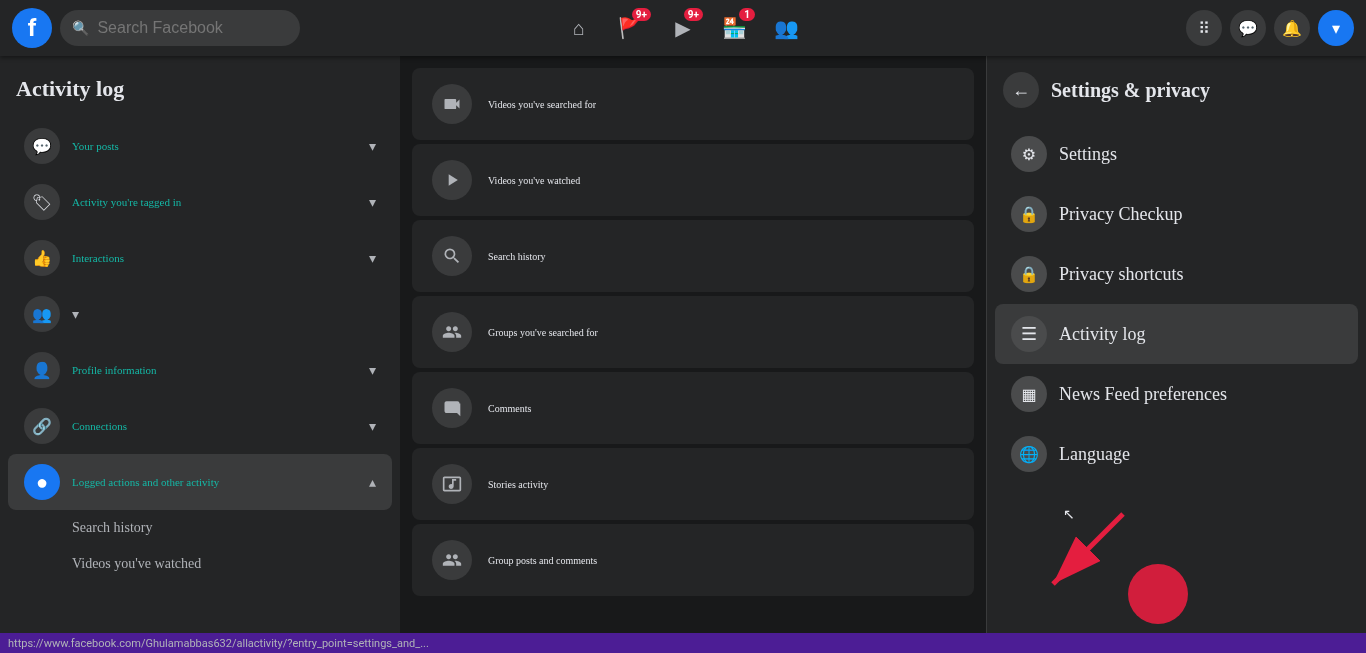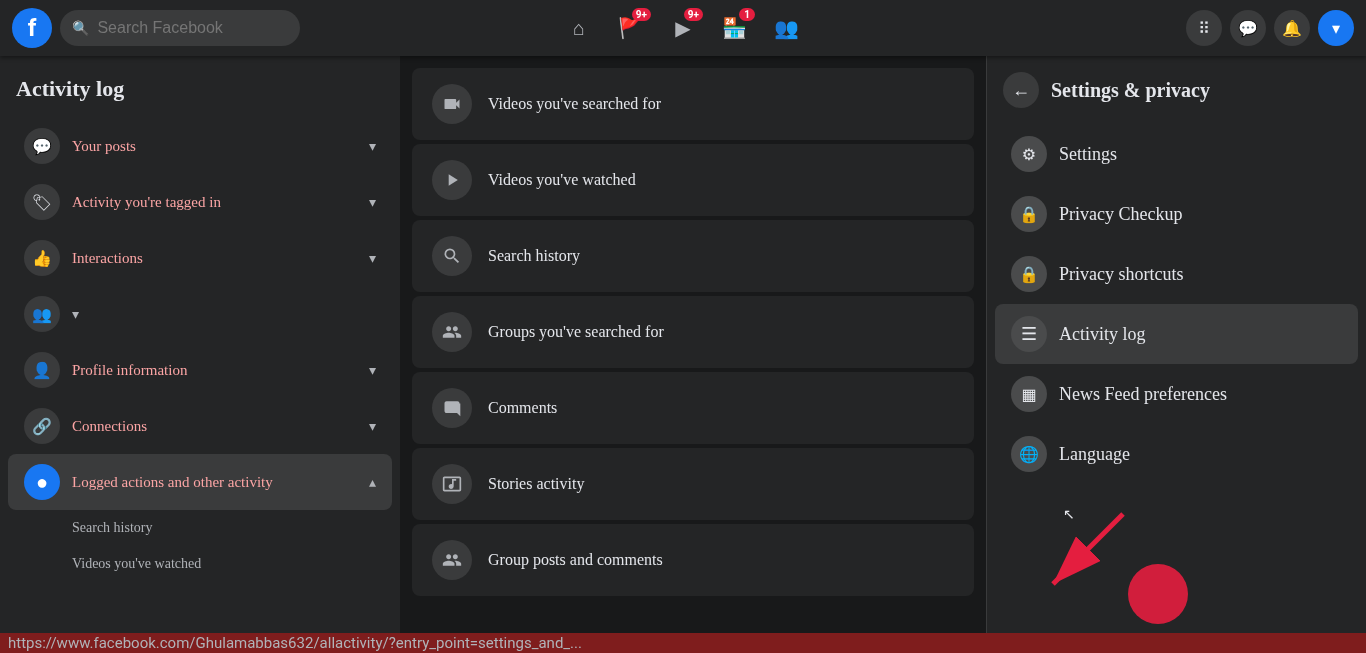--- a/index.html
+++ b/index.html
@@ -122,21 +122,21 @@
       border-radius: 50%;
       background: #3a3b3c;
       display: flex; align-items: center; justify-content: center;
       flex-shrink: 0;
       font-size: 16px;
     }
     .sidebar-item.active .sidebar-item-icon {
       background: #1877f2;
       color: white;
     }
-    .sidebar-item-text { flex: 1; font-size: 15px; font-weight: 500; color: #fca5a5; }
+    .sidebar-item-text { flex: 1; font-size: 11px; font-weight: 500; color: #14b8a6; }
     .sidebar-item-chevron { color: #b0b3b8; font-size: 14px; }
     .sidebar-item-chevron-up { color: #b0b3b8; font-size: 14px; }
 
     .sidebar-sub-item {
       display: flex; align-items: center;
       padding: 10px 16px 10px 64px;
       cursor: pointer;
       border-radius: 8px;
       margin: 0 8px;
     }
@@ -163,21 +163,21 @@
     }
     .content-item-icon {
       width: 40px; height: 40px;
       border-radius: 50%;
       background: #3a3b3c;
       display: flex; align-items: center; justify-content: center;
       font-size: 18px;
       color: #b0b3b8;
       flex-shrink: 0;
     }
-    .content-item-text { font-size: 16px; color: #e4e6eb; font-weight: 500; }
+    .content-item-text { font-size: 10px; color: #e4e6eb; font-weight: 500; }
 
     
     .right-panel {
       width: 380px;
       background: #242526;
       border-left: 1px solid #3a3b3c;
       overflow-y: auto;
       flex-shrink: 0;
     }
     .right-panel::-webkit-scrollbar { width: 6px; }
@@ -217,23 +217,23 @@
       color: #e4e6eb;
       flex-shrink: 0;
     }
     .right-panel-item-text { font-size: 18px; color: #e4e6eb; }
 
     
     .statusbar {
       position: fixed;
       bottom: 0; left: 0; right: 0;
       height: 20px;
-      background: #7f1d1d;
+      background: #4c1d95;
       padding: 2px 8px;
-      font-size: 15px;
+      font-size: 11px;
       color: #b0b3b8;
       display: flex; align-items: center;
     }
   </style>
 </head>
 <body>
 
 <nav class="topnav">
   <div class="topnav-left">
     <div class="fb-logo">f</div>

